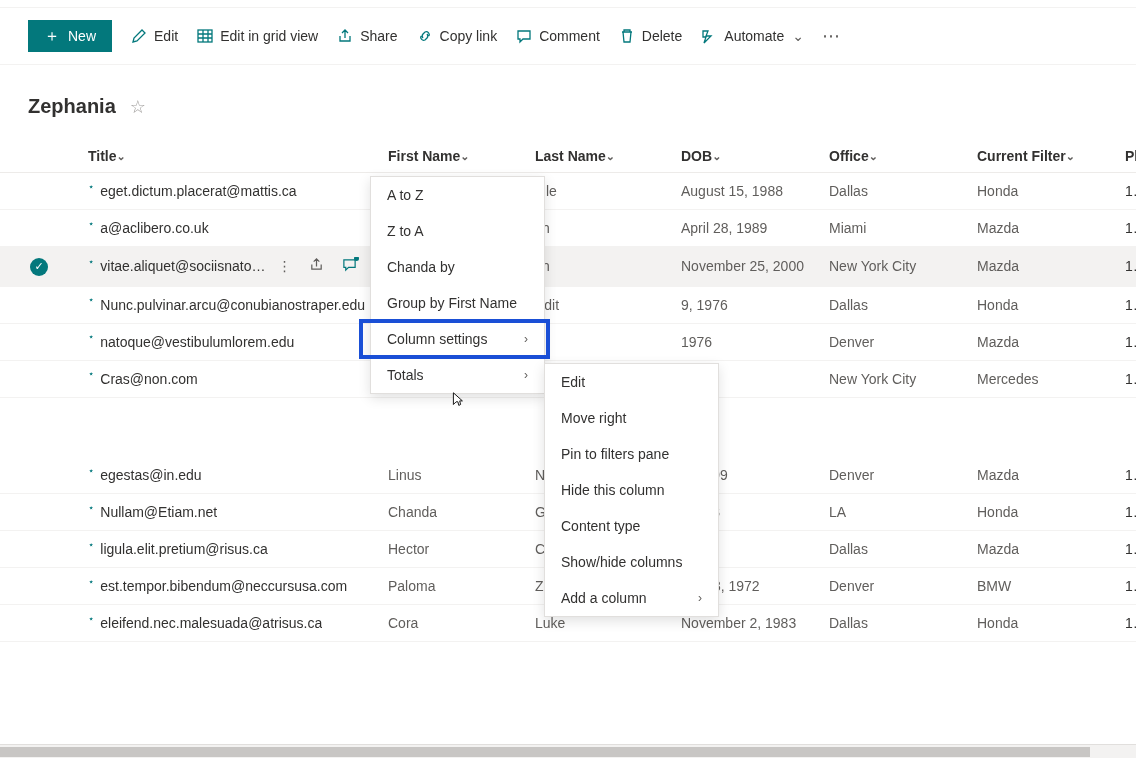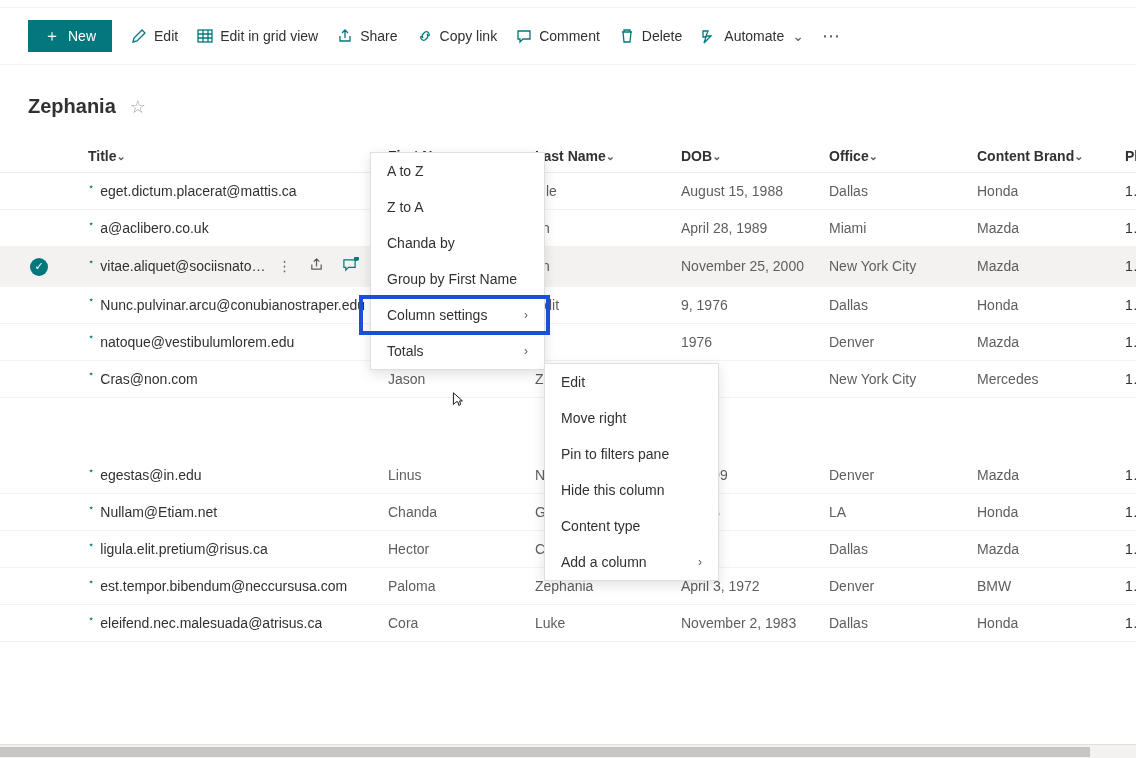--- a/index.html
+++ b/index.html
@@ -135,21 +135,21 @@
     position:absolute; width:5px; height:5px; background:#03787c; border-radius:50%;
     top:-1px; right:-2px;
   }
 
   tr.spacer td { height: 60px; border-bottom:none; }
 
   
   .hdr-menu {
     position: absolute;
     left: 370px;
-    top: 12px;
+    top: 36px;
     width: 175px;
     background: #fff;
     border: 1px solid #e1dfdd;
     box-shadow: 0 4px 12px rgba(0,0,0,0.12);
     z-index: 10;
   }
   .hdr-menu .mi {
     padding: 10px 16px;
     font-size: 14px;
     color: #323130;
@@ -331,21 +331,21 @@
             </div>
           </th>
         <th>
             <div class="hdr">
               <span>Office</span>
               <span class="chev">⌄</span>
             </div>
           </th>
         <th>
             <div class="hdr">
-              <span>Content Brand</span>
+              <span>Current Filter</span>
               <span class="chev">⌄</span>
             </div>
           </th>
         <th>
             <div class="hdr">
               <span>Pho</span>
             </div>
           </th>
       </tr>
     </thead>
@@ -564,20 +564,23 @@
     <div class="mi">
       <span>Pin to filters pane</span>
     </div>
     <div class="mi">
       <span>Hide this column</span>
     </div>
     <div class="mi">
       <span>Content type</span>
     </div>
     <div class="mi">
+      <span>Show/hide columns</span>
+    </div>
+    <div class="mi">
       <span>Add a column</span>
       <span class="sub-chev">›</span>
     </div>
   </div>
 
 <svg class="cursor" viewBox="0 0 20 20">
   <path d="M6 2v13l3-3h2l1 4 2-1-1-4h3z" fill="#fff" stroke="#000" stroke-width="1"></path>
 </svg>
 
 <div class="hscroll">

